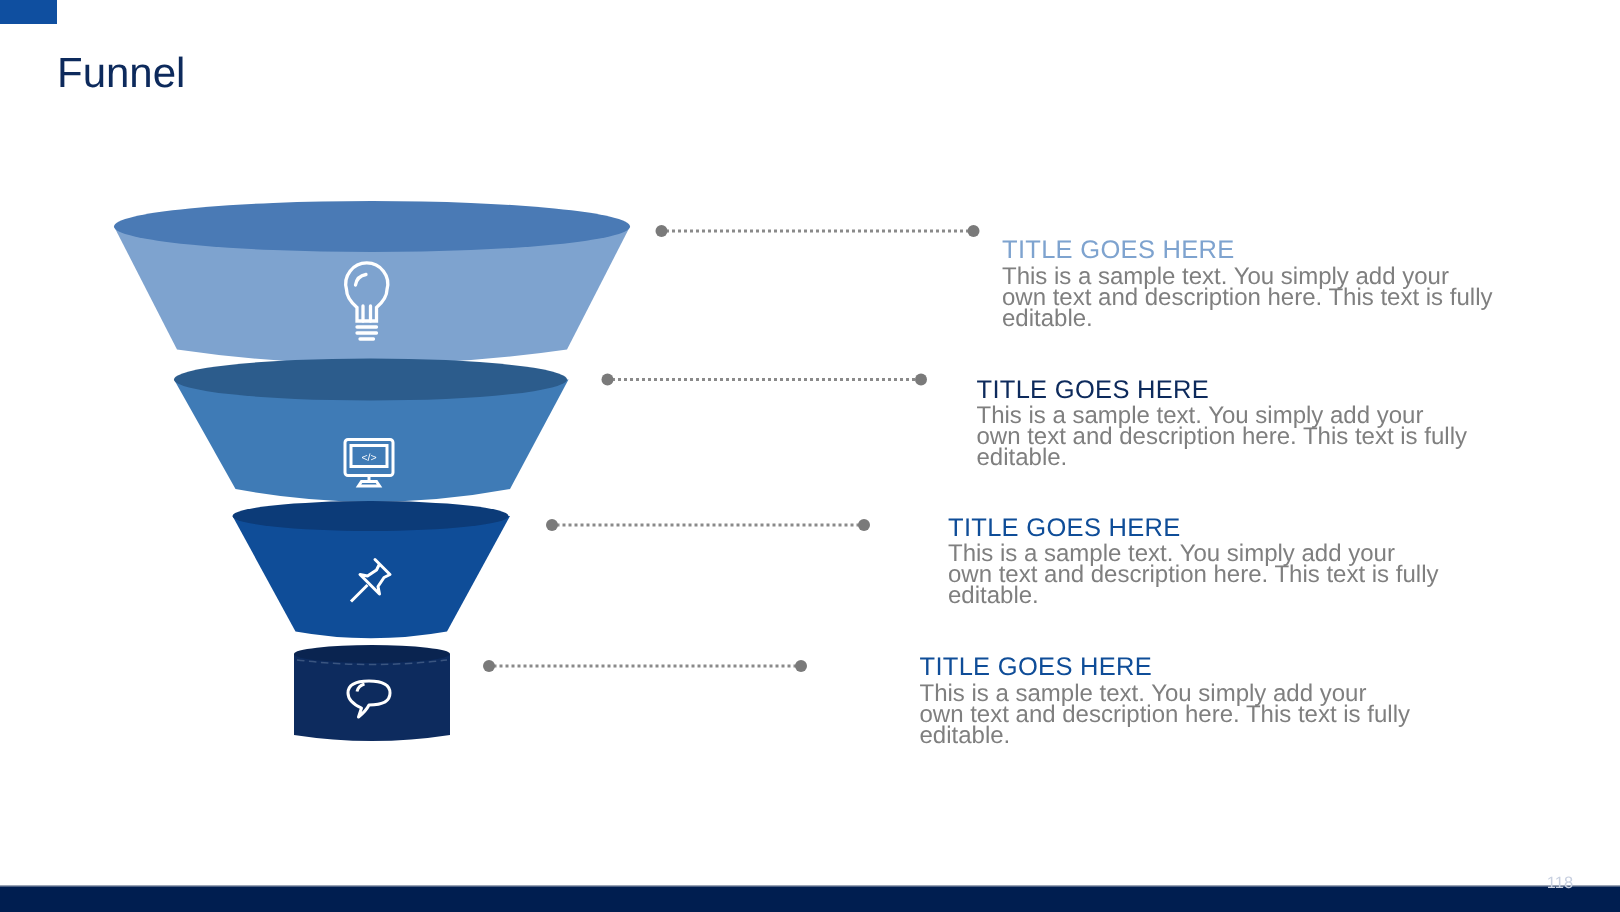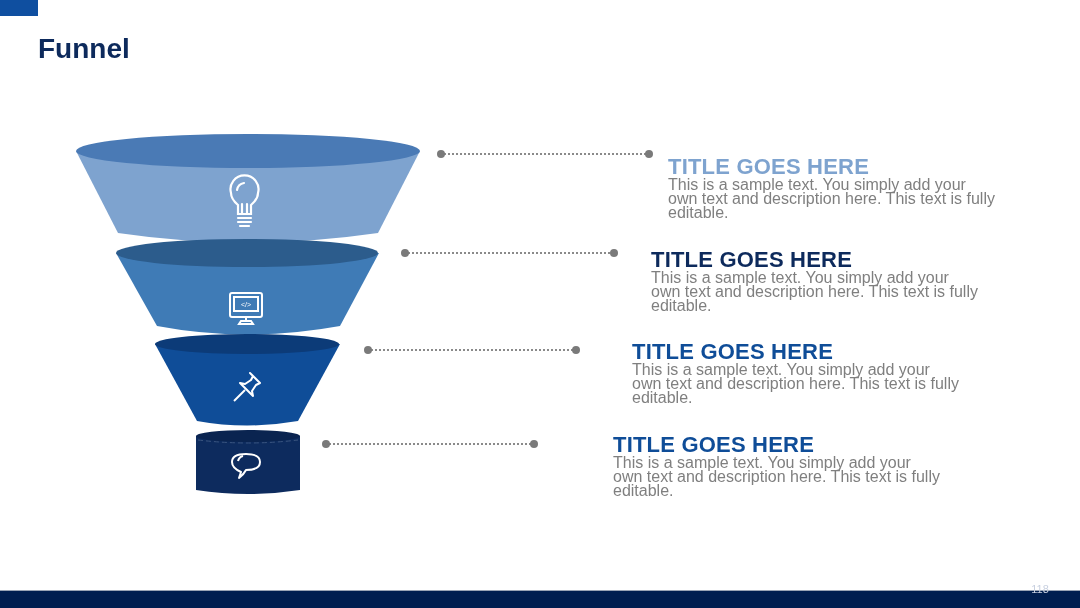--- a/index.html
+++ b/index.html
@@ -1,26 +1,26 @@
 <!DOCTYPE html>
 <html><head>
 <meta charset="utf-8">
 <style>
   html, body { margin:0; padding:0; }
   body { width:1080px; height:608px; position:relative; overflow:hidden; background:#ffffff; font-family:"Liberation Sans", sans-serif; }
   .corner-tab { position:absolute; left:0; top:0; width:38px; height:16px; background:#0f4fa0; }
-  .page-title { position:absolute; left:38px; top:33px; font-size:28px; font-weight:bold; color:#0d2a5c; margin:0; }
+  .page-title { position:absolute; left:38px; top:33px; font-size:28px; font-weight:normal; color:#0d2a5c; margin:0; }
   .funnel-svg { position:absolute; left:0; top:0; }
   .connector { position:absolute; height:8px; }
   .connector .line { position:absolute; left:4px; right:4px; top:3px; border-top:2px dotted #8a8a8a; }
   .connector .dot { position:absolute; top:0; width:8px; height:8px; border-radius:50%; background:#7a7a7a; }
   .connector .dot.l { left:0; }
   .connector .dot.r { right:0; }
   .item { position:absolute; width:330px; }
-  .item-title { font-size:22px; font-weight:bold; line-height:18px; letter-spacing:0.2px; }
+  .item-title { font-size:17px; font-weight:normal; line-height:18px; letter-spacing:0.2px; }
   .item-desc { font-size:16px; color:#7f7f7f; line-height:14px; margin-top:2px; }
   .footer { position:absolute; left:0; top:590px; width:1080px; height:18px; background:#001e50; border-top:1px solid #9aa4b5; }
   .page-num { position:absolute; right:30px; top:584px; width:20px; text-align:center; font-size:11px; line-height:11px; color:#c8d0e0; word-break:break-all; }
 </style>
 </head>
 <body>
 
 <div class="corner-tab"></div>
 <h1 class="page-title">Funnel</h1>
 

